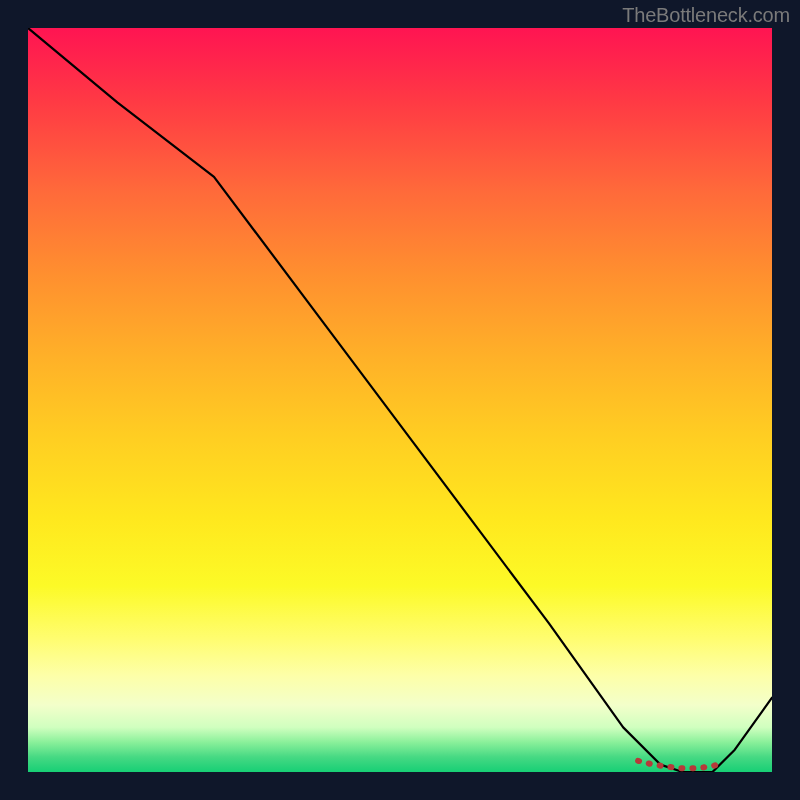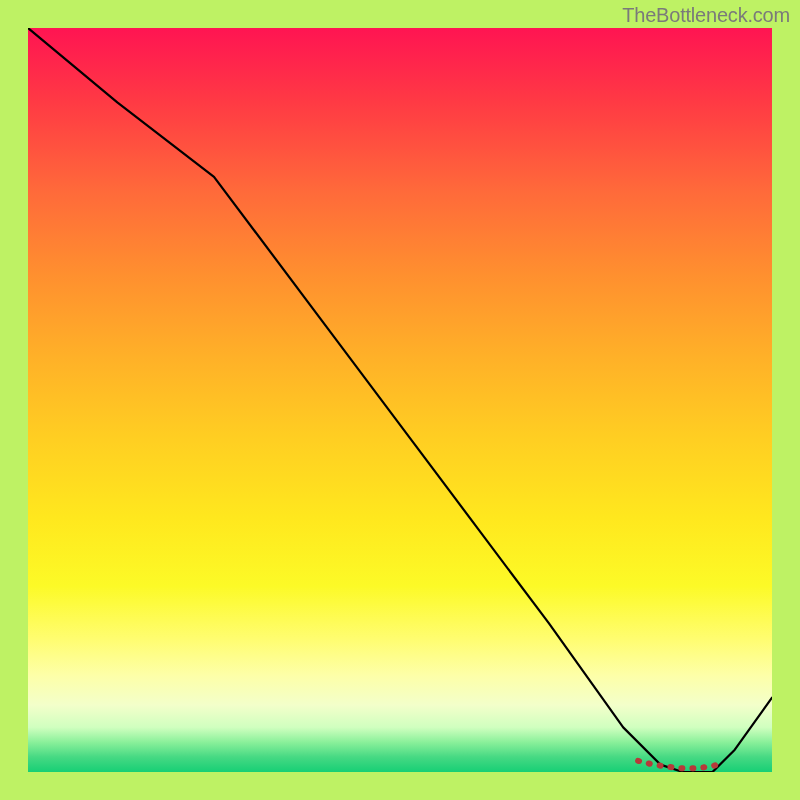--- a/index.html
+++ b/index.html
@@ -8,21 +8,21 @@
     width: 800px;
     height: 800px;
     background: #000;
     overflow: hidden;
     font-family: Arial, Helvetica, sans-serif;
   }
   .frame {
     position: relative;
     width: 800px;
     height: 800px;
-    background: #bef264;
+    background: #0f172a;
   }
   .watermark {
     position: absolute;
     top: 4px;
     right: 10px;
     color: #7a7a7a;
     font-size: 20px;
     font-weight: 400;
     letter-spacing: -0.2px;
     z-index: 5;

